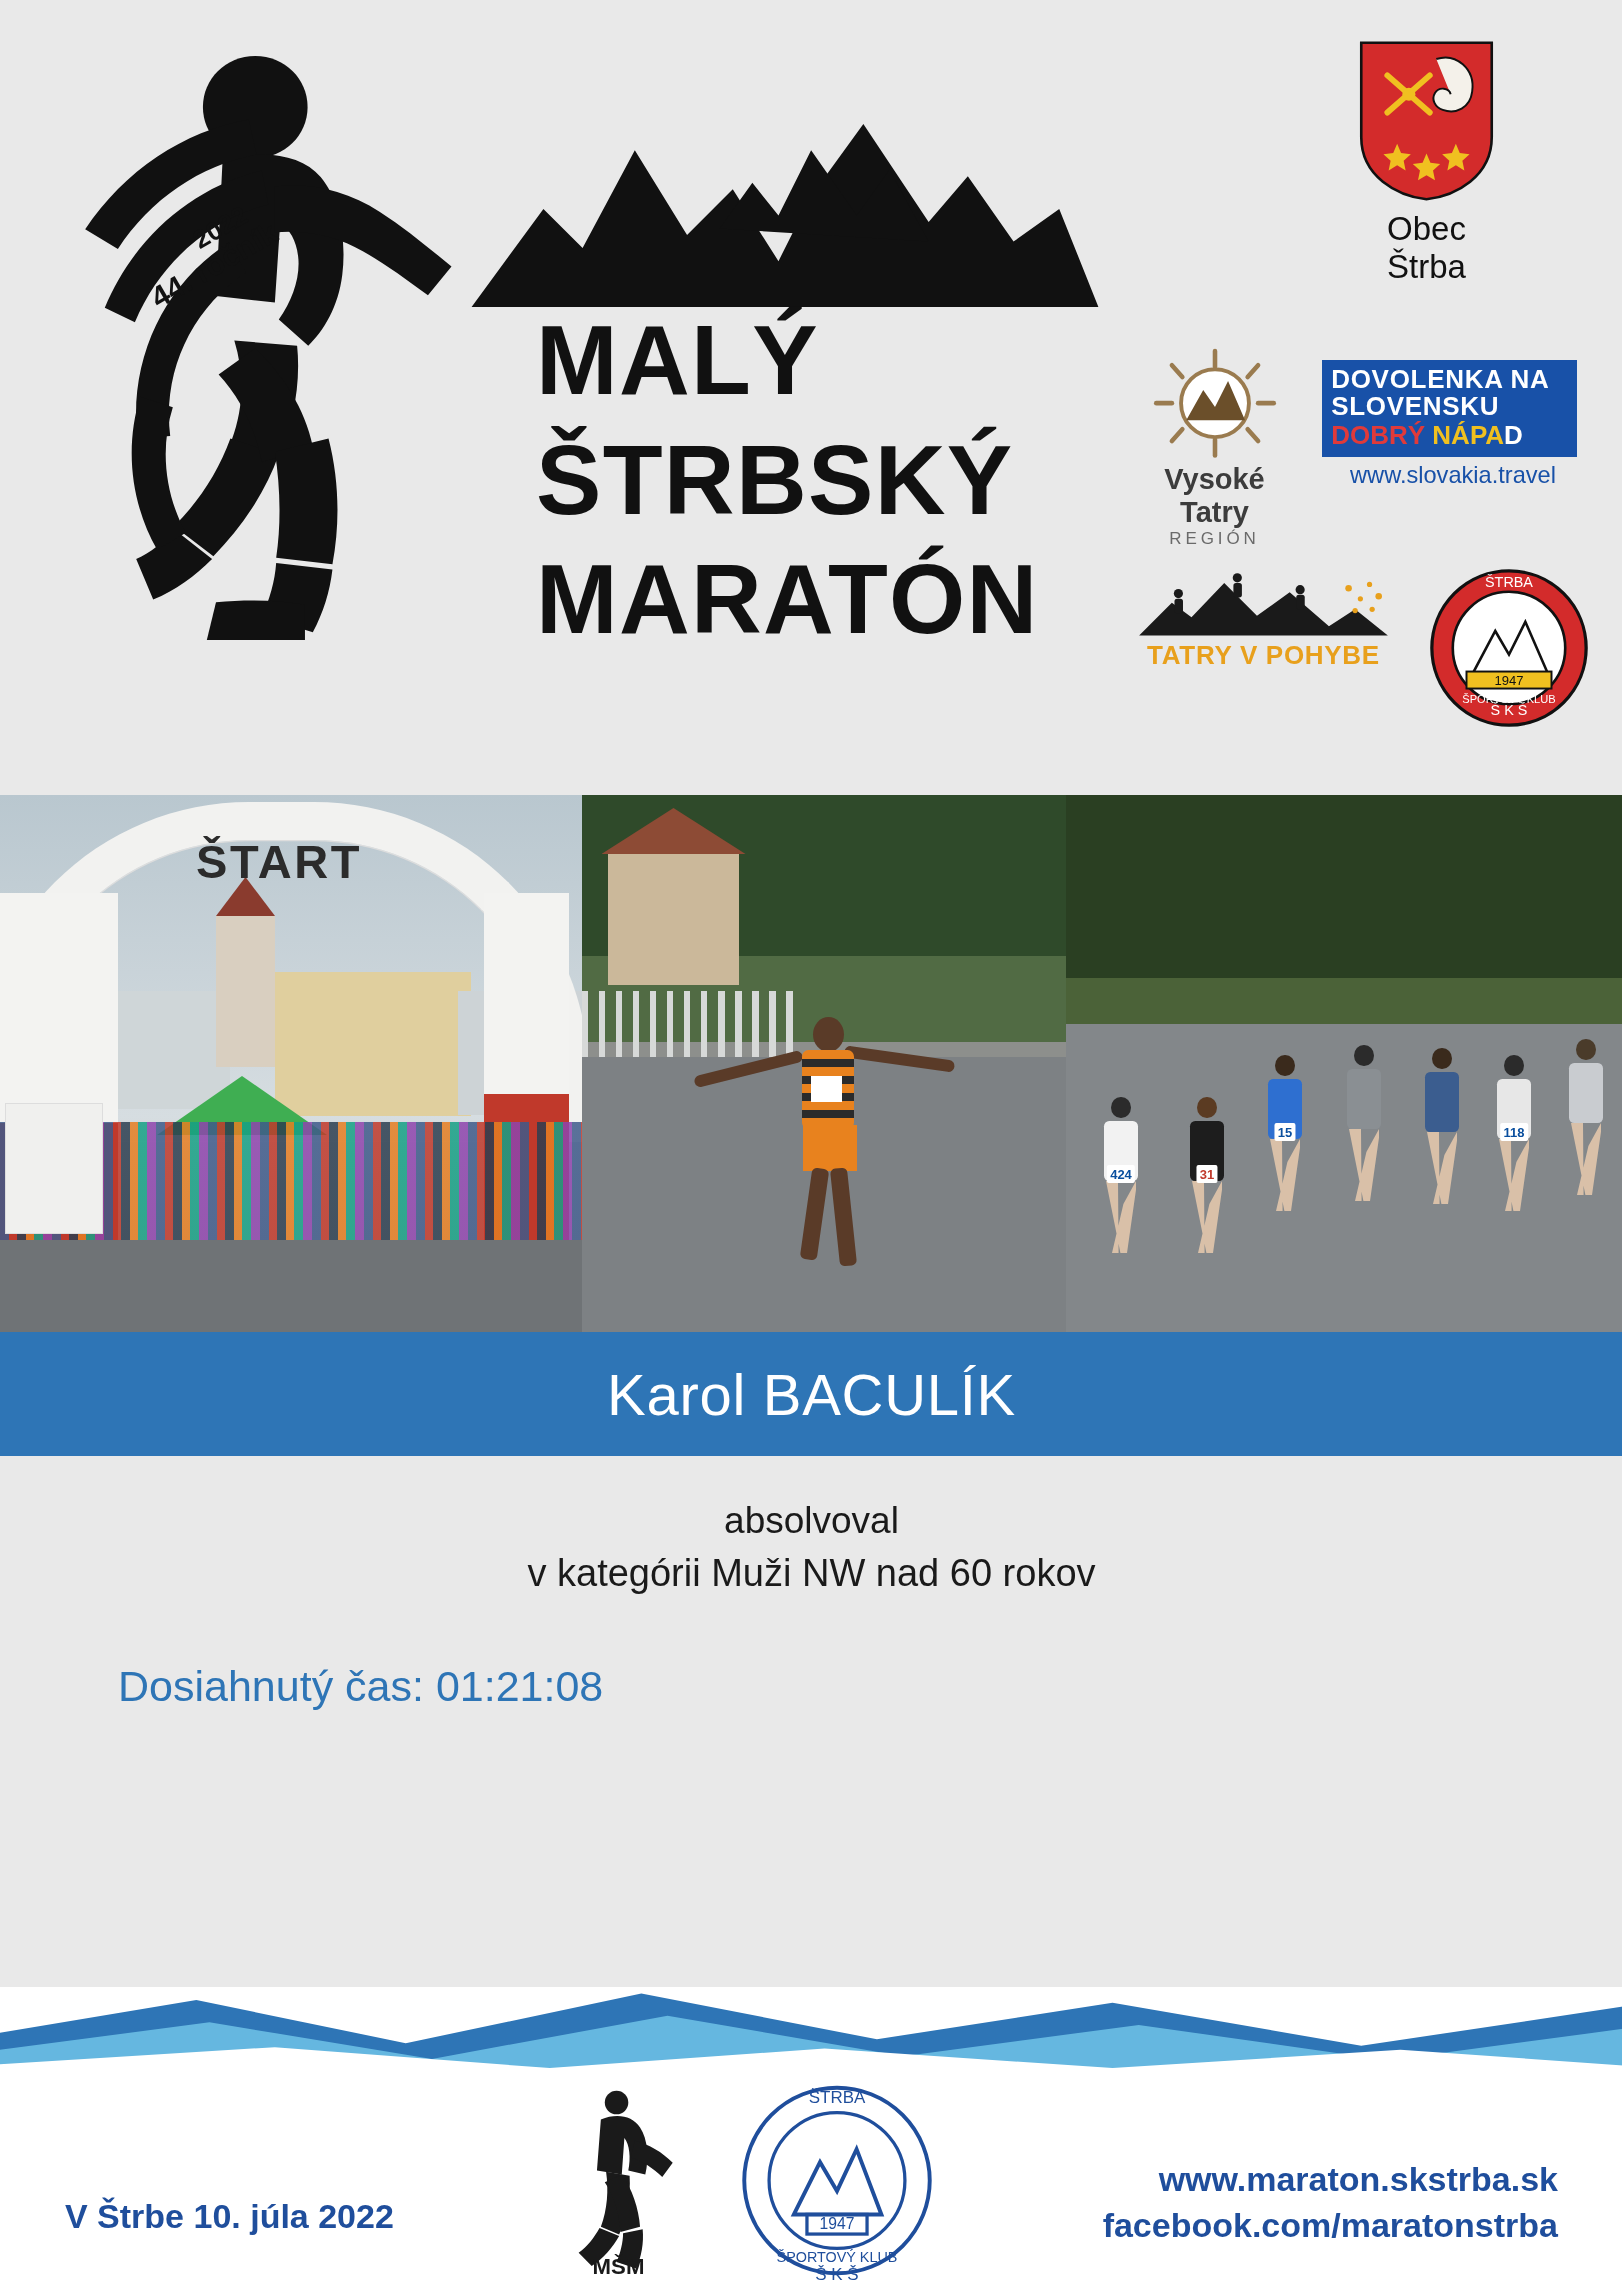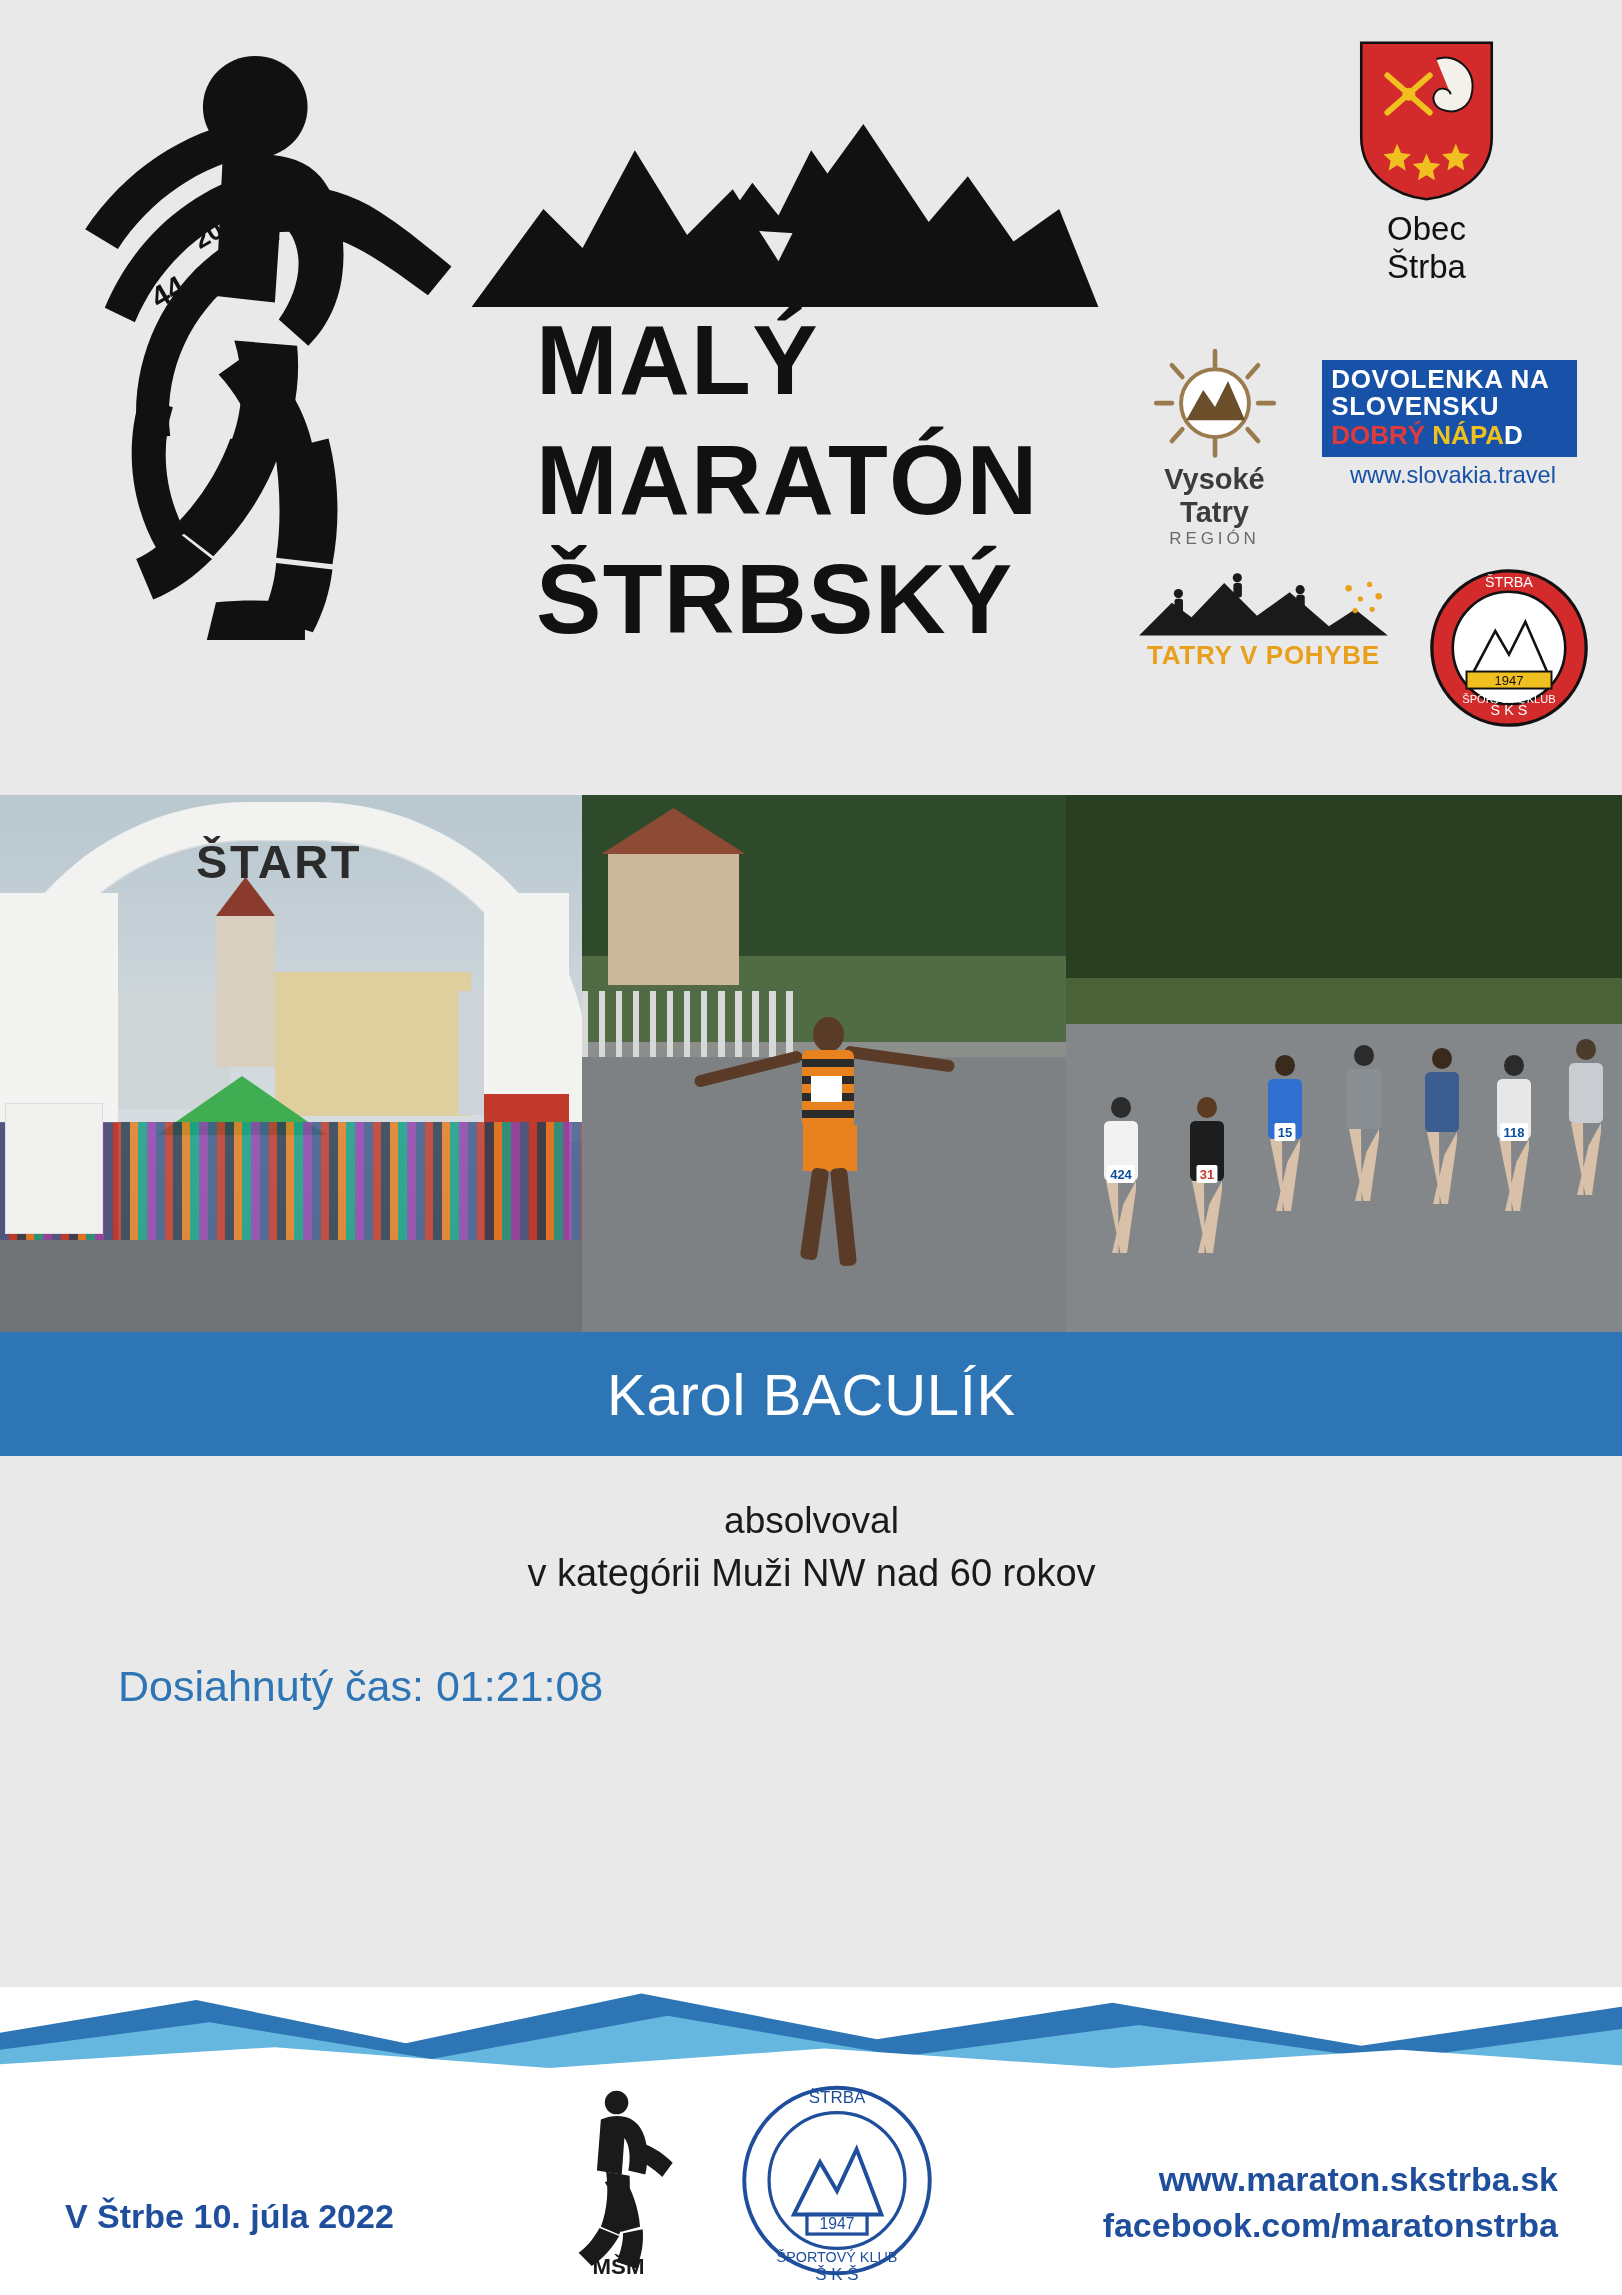--- a/index.html
+++ b/index.html
@@ -377,22 +377,22 @@
         <div class="rocnik">44. ročník</div>
       </div>
 
       <svg class="mountain-svg" viewBox="0 0 960 340">
         <path fill="#111" d="M0 300 L110 150 L170 210 L250 60 L330 190 L400 120 L470 230 L520 130 L600 20 L700 170 L760 100 L830 200 L900 150 L960 300 Z"></path>
         <path fill="#111" d="M380 180 L430 110 L470 160 L520 60 L590 160 L640 90 L700 200 Z"></path>
       </svg>
 
       <div class="title-main">
         <div>MALÝ</div>
+        <div>ŠTRBSKÝ</div>
         <div>MARATÓN</div>
-        <div>ŠTRBSKÝ</div>
       </div>
     </div>
 
     <div class="sponsors">
 
       <div class="crest-obec">
         <div class="crest-shield">
           <svg viewBox="0 0 210 250" width="137" height="164">
             <path d="M5 5 H205 V150 C205 210 150 240 105 245 C60 240 5 210 5 150 Z" fill="#d32b2b" stroke="#111" stroke-width="4"></path>
             <path d="M120 30 C150 20 180 45 175 80 C172 105 150 115 130 108 C118 104 112 92 118 82 C124 72 140 74 142 84" fill="#f4f1ea" stroke="#111" stroke-width="3"></path>

